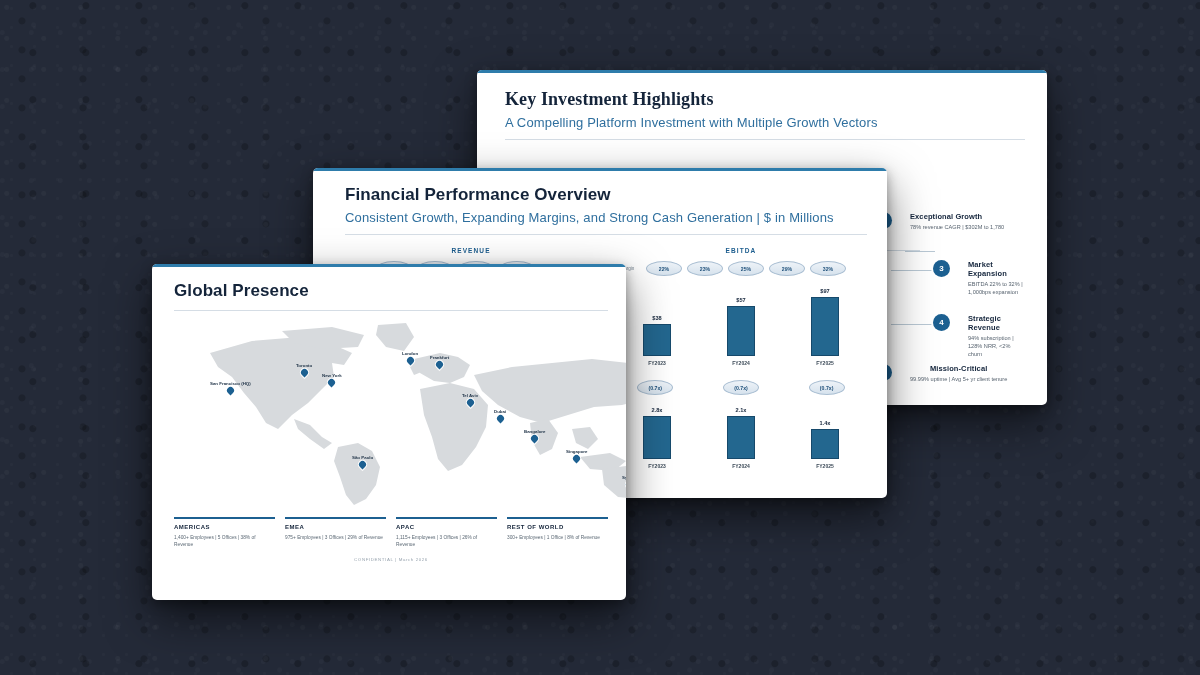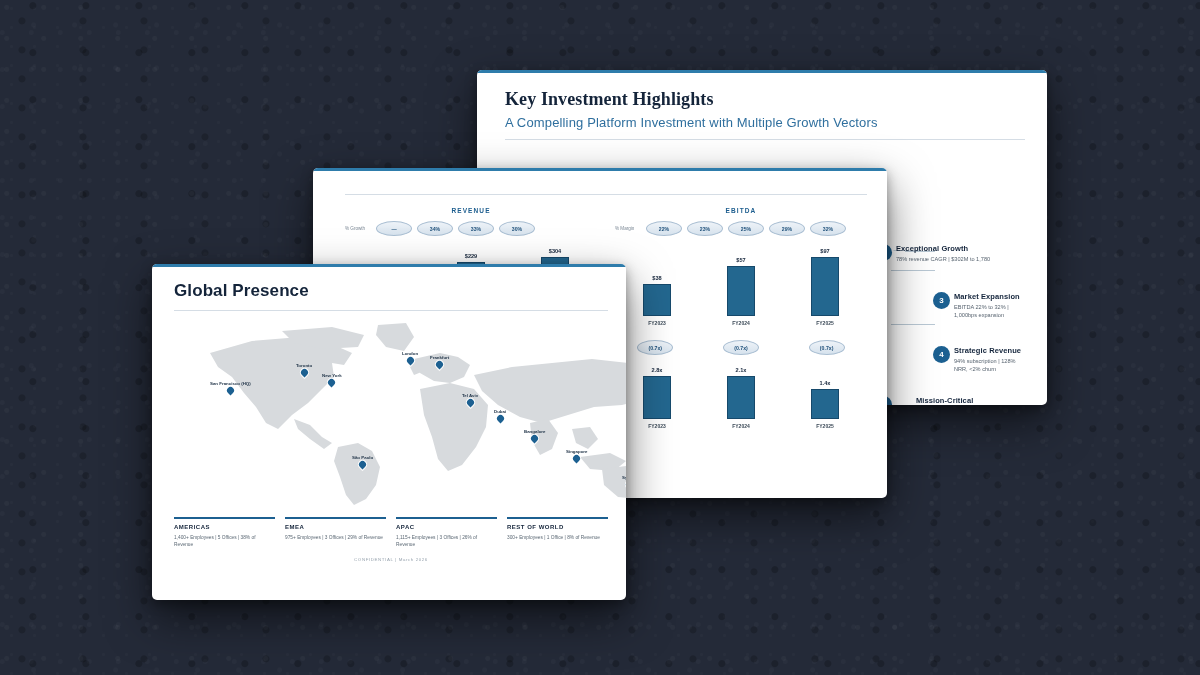--- a/index.html
+++ b/index.html
@@ -42,21 +42,21 @@
 
   
   #slide-highlights{left:477px;top:70px;width:570px;height:335px;}
   #slide-highlights .inner{padding:16px 22px 0 28px;}
   #slide-highlights .s-title{font-size:18px;font-family:Liberation Serif, serif;}
 
   .hl-wrap{position:relative;margin-top:14px;height:230px;}
   .spine{
     position:absolute;left:130px;top:96px;width:285px;height:1px;background:#cfd9e2;
   }
-  .hl-item{position:absolute;display:flex;align-items:flex-start;gap:4px;margin-top:32px;}
+  .hl-item{position:absolute;display:flex;align-items:flex-start;gap:18px;}
   .num{
     width:17px;height:17px;border-radius:50%;background:#1c6091;color:#fff;
     font-size:8px;font-weight:bold;display:flex;align-items:center;justify-content:center;
     flex:0 0 auto;box-shadow:0 0 0 2px #fff;
   }
   .hl-txt h4{margin:0;font-size:7.5px;font-weight:bold;color:#13243b;letter-spacing:.1px;}
   .hl-txt p{margin:2px 0 0 0;font-size:5.6px;color:#57636f;line-height:1.45;max-width:98px;}
 
   .hl-1{left:243px;top:38px;}
   .hl-2{left:370px;top:58px;}
@@ -184,20 +184,22 @@
           <h4>Multiple Exit Paths</h4>
         </div>
       </div>
     </div>
   </div>
 </div>
 
 <div class="slide" id="slide-financial">
   <div class="topbar"></div>
   <div class="inner">
+    <h1 class="s-title">Financial Performance Overview</h1>
+    <div class="s-sub">Consistent Growth, Expanding Margins, and Strong Cash Generation  |  $ in Millions</div>
     <div class="rule"></div>
 
     <div class="fin-cols">
 
       <div class="fin-col">
         <div class="col-head">REVENUE</div>
         <div class="pill-row">
           <span class="pill-label">% Growth</span>
           <span class="pill">—</span>
           <span class="pill">34%</span>

